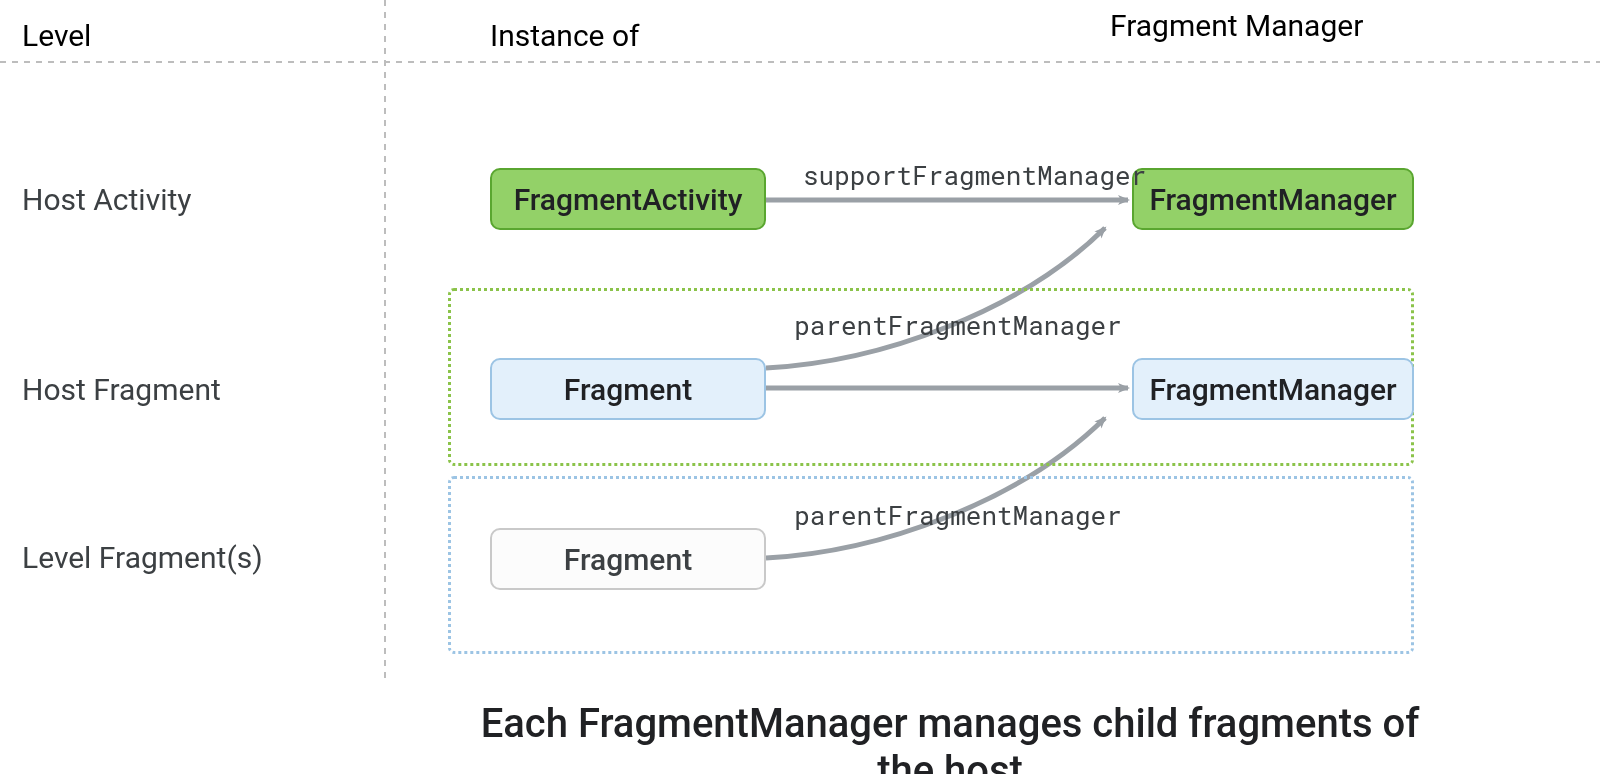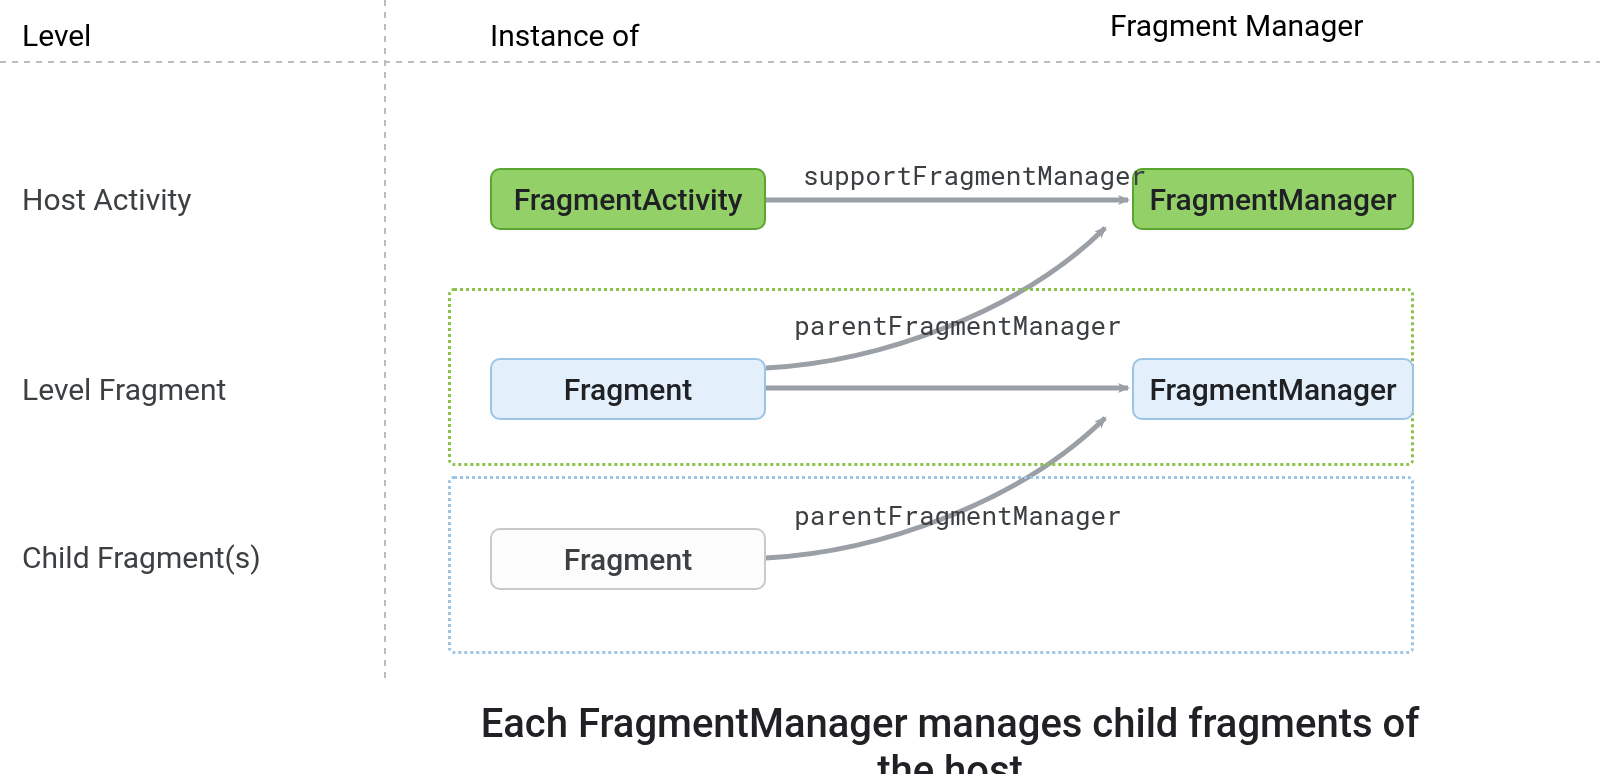--- a/index.html
+++ b/index.html
@@ -114,22 +114,22 @@
     <line x1="766" y1="388" x2="1128" y2="388" stroke="#9aa0a6" stroke-width="5" marker-end="url(#arrowhead)"></line>
 
     <path d="M766,558 C880,552 1020,502 1105,418" fill="none" stroke="#9aa0a6" stroke-width="5" marker-end="url(#arrowhead)"></path>
   </svg>
 
   <div class="hdr" style="left:22px; top:18px;">Level</div>
   <div class="hdr" style="left:490px; top:18px;">Instance of</div>
   <div class="hdr" style="left:1110px; top:8px;">Fragment Manager</div>
 
   <div class="rowlbl" style="left:22px; top:182px;">Host Activity</div>
-  <div class="rowlbl" style="left:22px; top:372px;">Level Fragment</div>
-  <div class="rowlbl" style="left:22px; top:540px;">Child Fragment(s)</div>
+  <div class="rowlbl" style="left:22px; top:372px;">Host Fragment</div>
+  <div class="rowlbl" style="left:22px; top:540px;">Level Fragment(s)</div>
 
   <div class="scope scope-green" style="left:448px; top:288px; width:966px; height:178px;"></div>
   <div class="scope scope-blue" style="left:448px; top:476px; width:966px; height:178px;"></div>
 
   <div class="node green" style="left:490px; top:168px; width:276px; height:62px;">FragmentActivity</div>
   <div class="node green" style="left:1132px; top:168px; width:282px; height:62px;">FragmentManager</div>
 
   <div class="node blue" style="left:490px; top:358px; width:276px; height:62px;">Fragment</div>
   <div class="node blue" style="left:1132px; top:358px; width:282px; height:62px;">FragmentManager</div>
 

